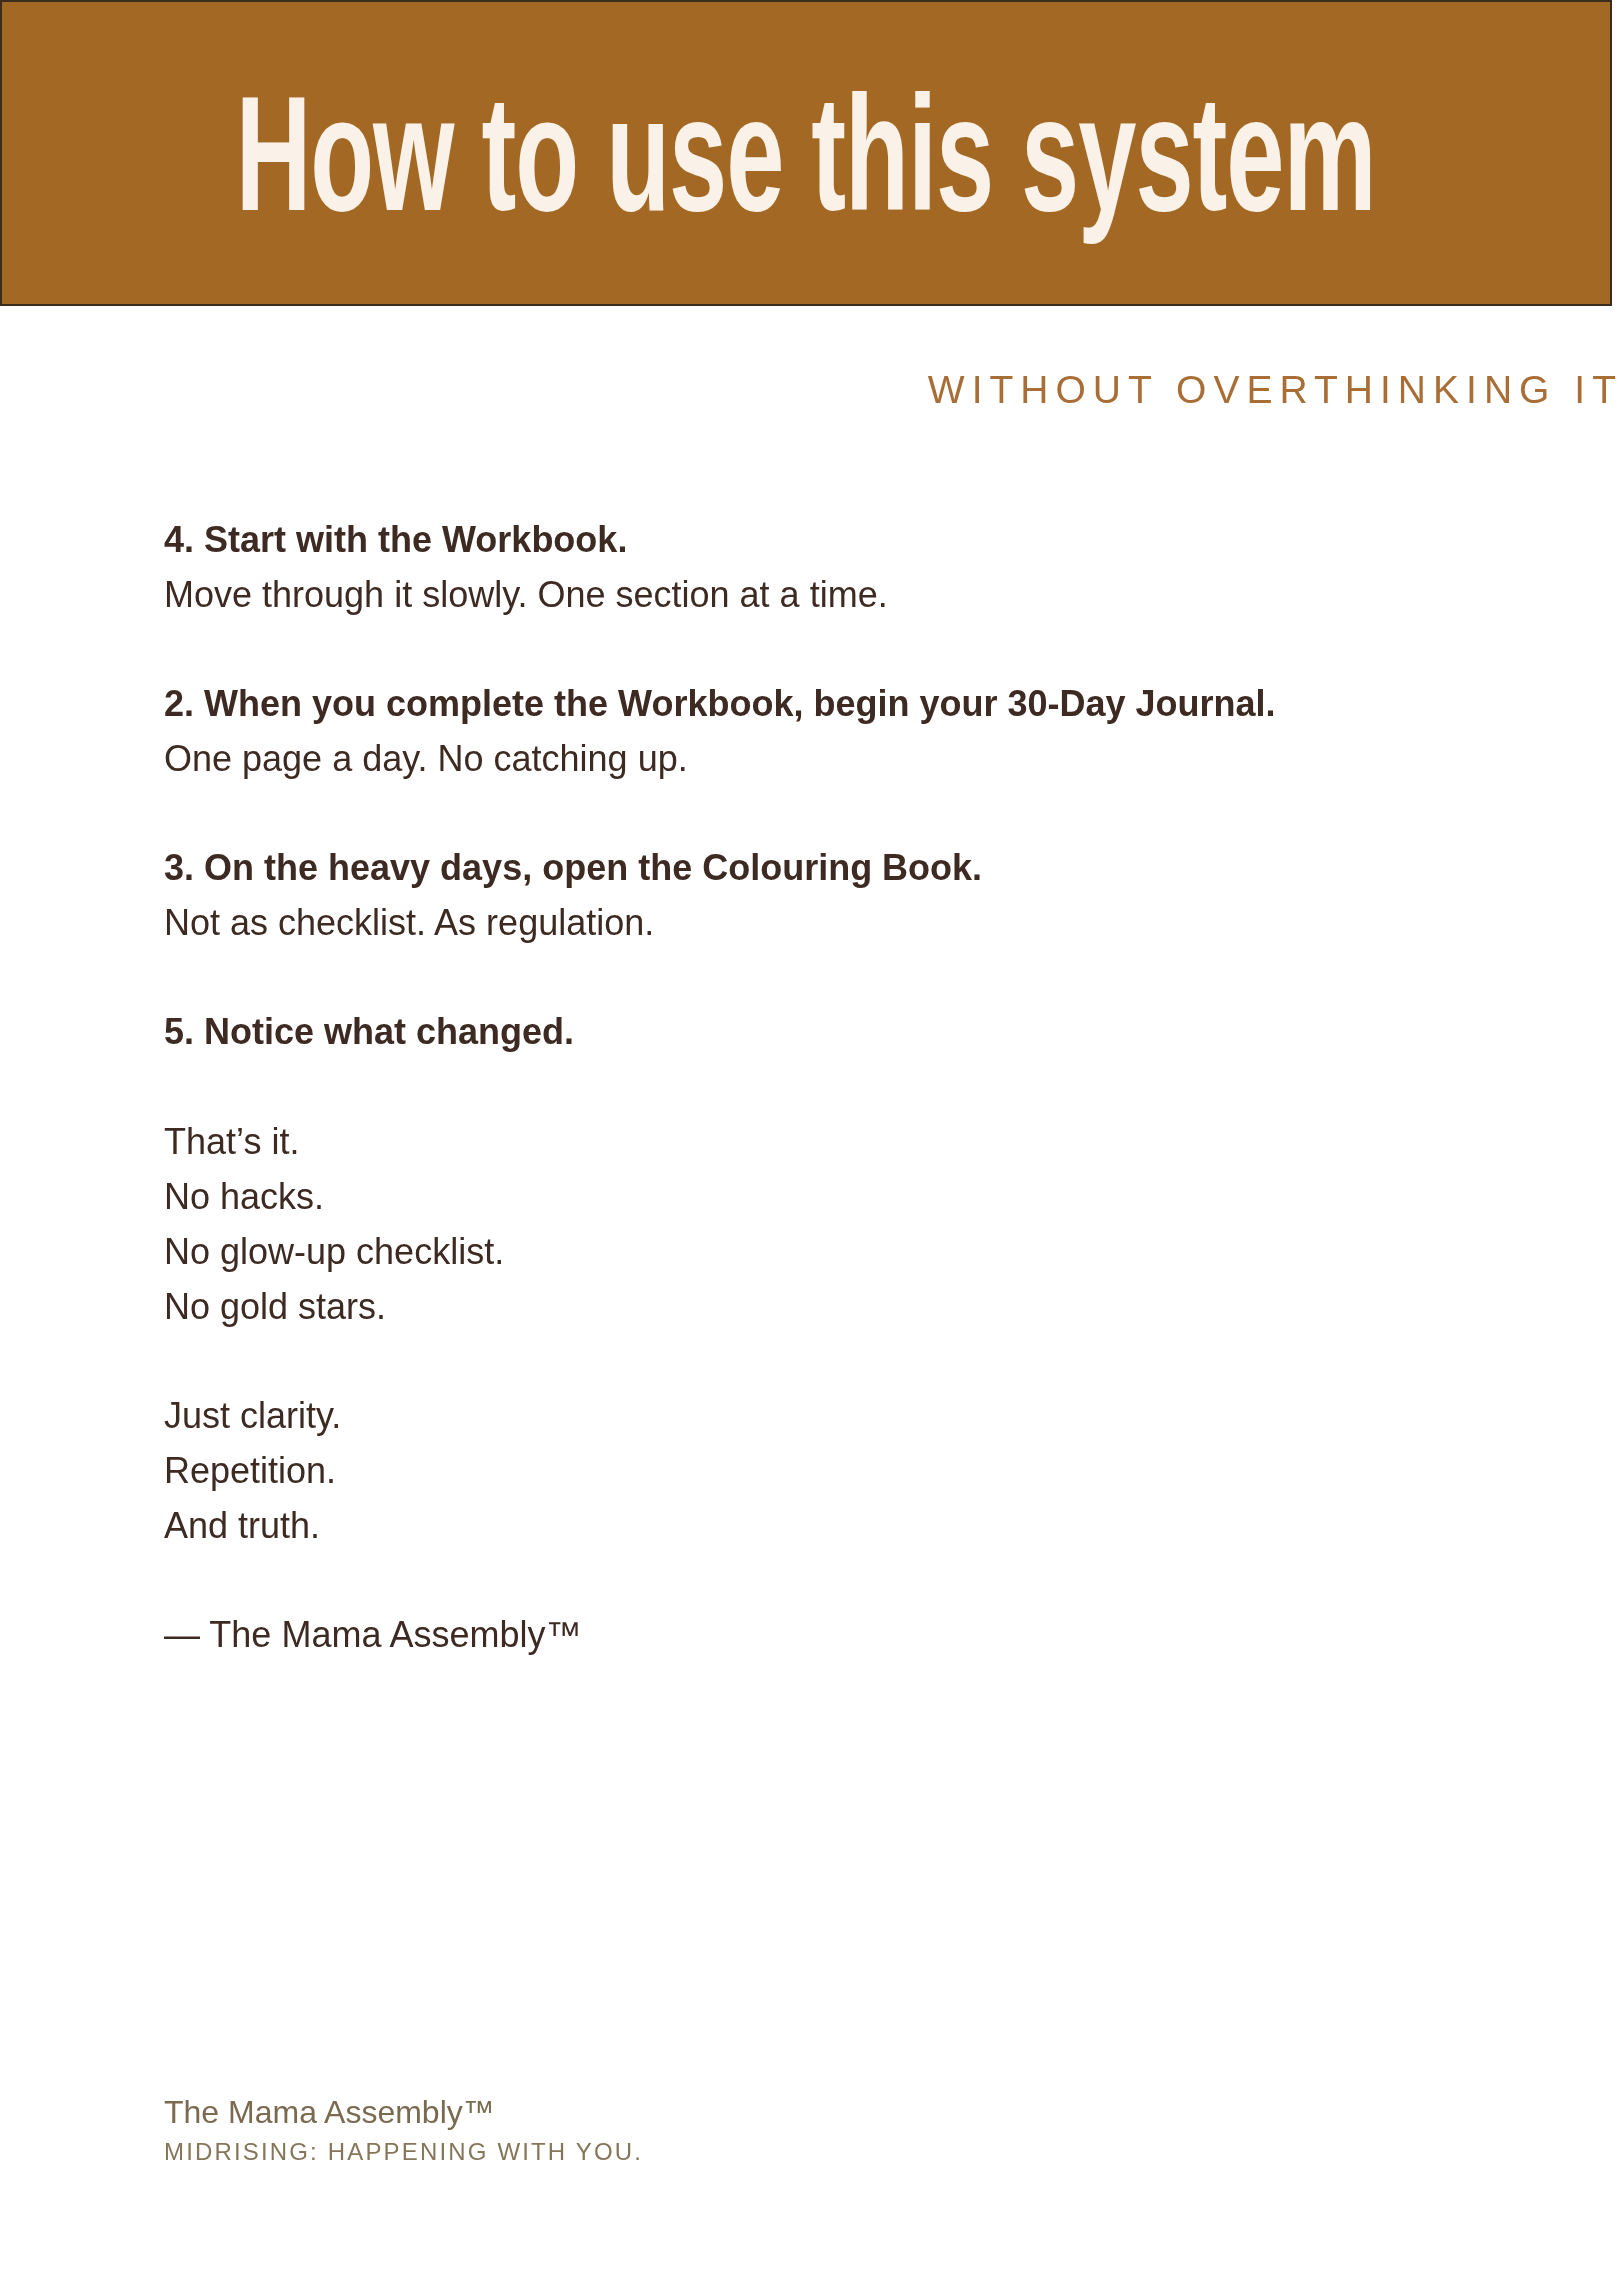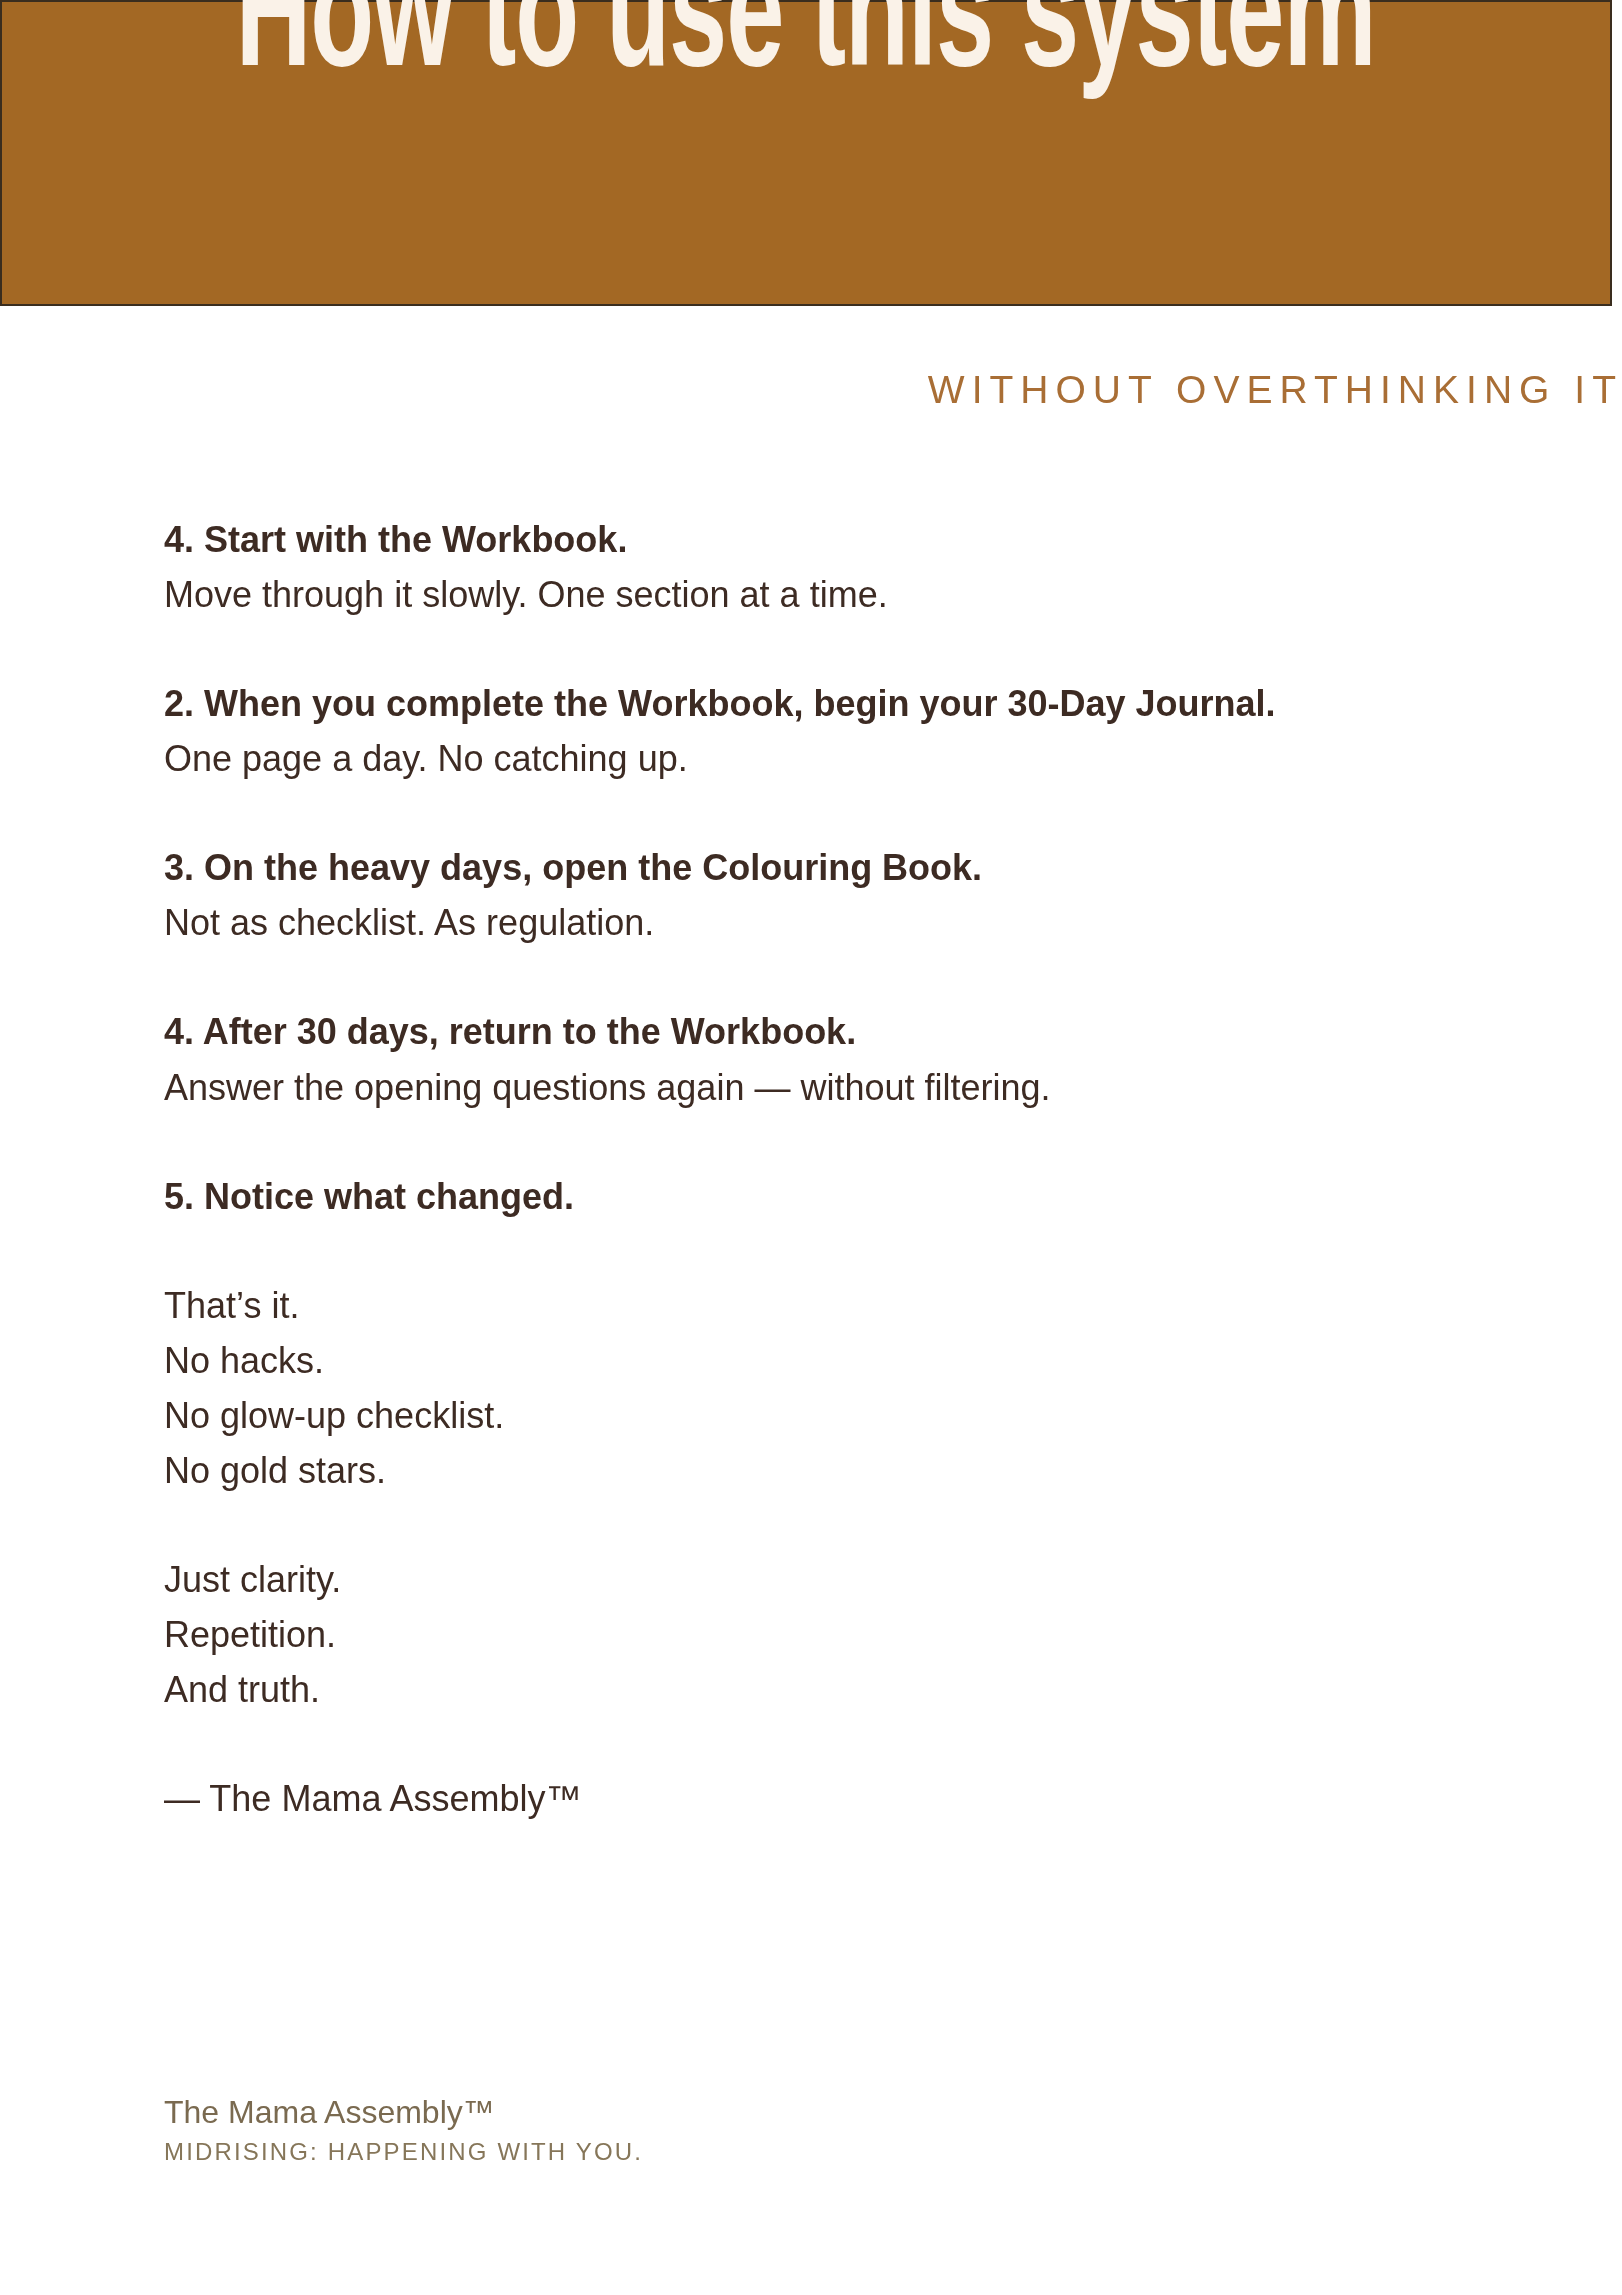--- a/index.html
+++ b/index.html
@@ -21,20 +21,21 @@
     background: var(--page-bg);
     font-family: "Liberation Sans", "DejaVu Sans", sans-serif;
     overflow: hidden;
   }
   .banner {
     height: 306px;
     margin-right: 11.5px;
     background: var(--banner-bg);
     border: 2.9px solid var(--banner-border);
     display: flex;
+    align-items: center;
     justify-content: center;
     overflow: visible;
   }
   .banner-title {
     font-size: 109px;
     font-weight: 700;
     color: var(--banner-text);
     white-space: nowrap;
     letter-spacing: -1.1px;
     transform: scale(0.96, 1.5);
@@ -102,24 +103,20 @@
     <section class="block">
       <div class="step-heading">2. When you complete the Workbook, begin your 30-Day Journal.</div>
       <div class="step-body">One page a day. No catching up.</div>
     </section>
 
     <section class="block">
       <div class="step-heading">3. On the heavy days, open the Colouring Book.</div>
       <div class="step-body">Not as checklist. As regulation.</div>
     </section>
 
-    <section class="block">
-      <div class="step-heading">4. After 30 days, return to the Workbook.</div>
-      <div class="step-body">Answer the opening questions again — without filtering.</div>
-    </section>
 
     <section class="block">
       <div class="step-heading">5. Notice what changed.</div>
 
     </section>
 
     <section class="block">
       <div>That’s it.</div>
       <div>No hacks.</div>
       <div>No glow-up checklist.</div>

